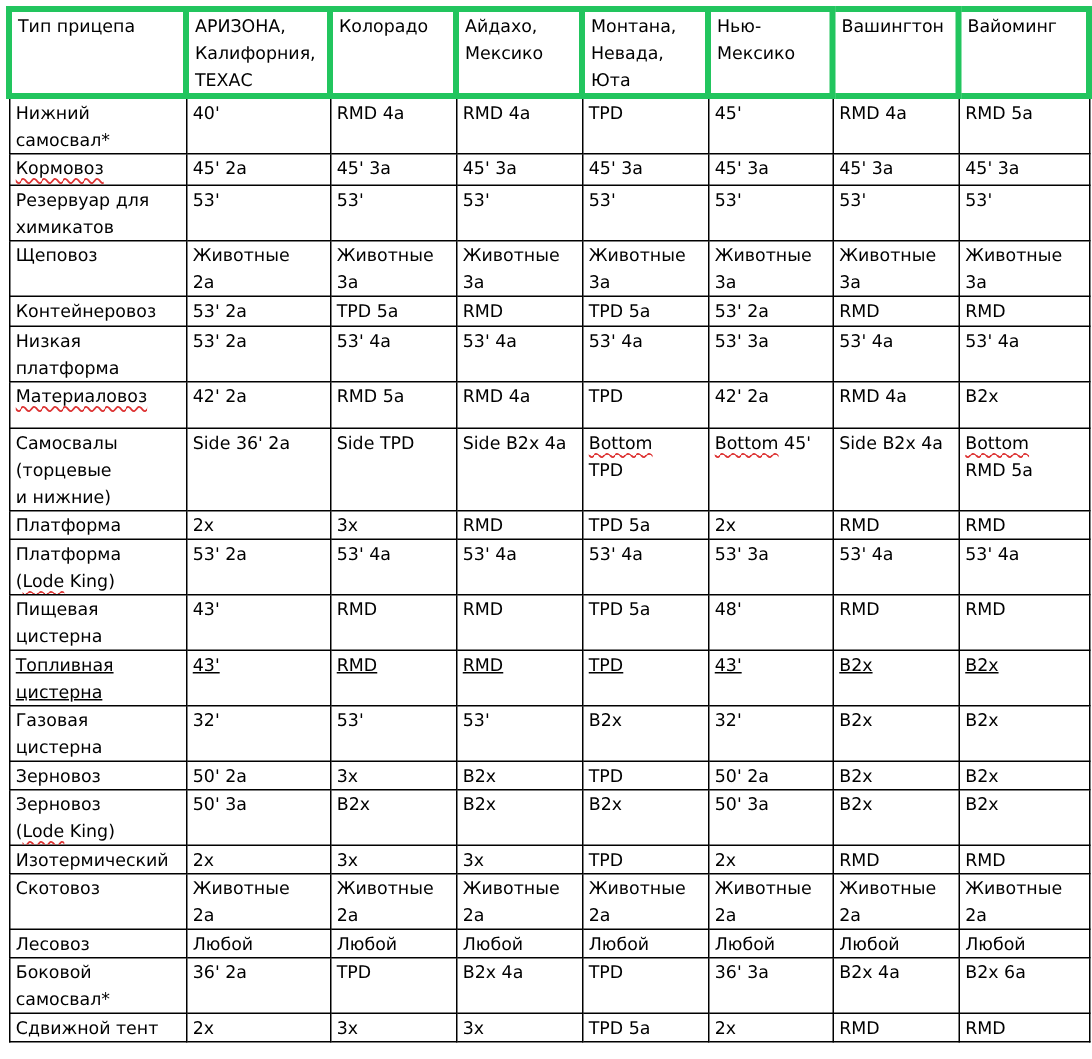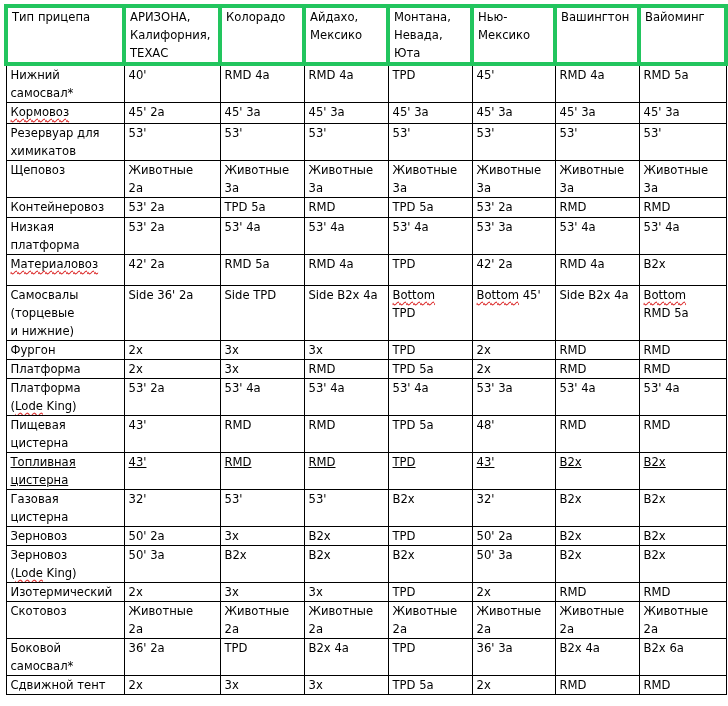--- a/index.html
+++ b/index.html
@@ -296,46 +296,20 @@
           <span class="line"><span class="spell">Bottom</span> 45'</span>
         </td>
         <td>
           <span class="line">Side B2x 4a</span>
         </td>
         <td>
           <span class="line"><span class="spell">Bottom</span></span>
           <span class="line">RMD 5a</span>
         </td>
       </tr>
-      <tr style="height: 19px;">
-        <td>
-          <span class="line">Фургон</span>
-        </td>
-        <td>
-          <span class="line">2x</span>
-        </td>
-        <td>
-          <span class="line">3x</span>
-        </td>
-        <td>
-          <span class="line">3x</span>
-        </td>
-        <td>
-          <span class="line">TPD</span>
-        </td>
-        <td>
-          <span class="line">2x</span>
-        </td>
-        <td>
-          <span class="line">RMD</span>
-        </td>
-        <td>
-          <span class="line">RMD</span>
-        </td>
-      </tr>
       <tr style="height: 17px;">
         <td>
           <span class="line">Платформа</span>
         </td>
         <td>
           <span class="line">2x</span>
         </td>
         <td>
           <span class="line">3x</span>
         </td>
@@ -566,20 +540,46 @@
           <span class="line">Животные</span>
           <span class="line">2a</span>
         </td>
         <td>
           <span class="line">Животные</span>
           <span class="line">2a</span>
         </td>
         <td>
           <span class="line">Животные</span>
           <span class="line">2a</span>
+        </td>
+      </tr>
+      <tr style="height: 19px;">
+        <td>
+          <span class="line">Лесовоз</span>
+        </td>
+        <td>
+          <span class="line">Любой</span>
+        </td>
+        <td>
+          <span class="line">Любой</span>
+        </td>
+        <td>
+          <span class="line">Любой</span>
+        </td>
+        <td>
+          <span class="line">Любой</span>
+        </td>
+        <td>
+          <span class="line">Любой</span>
+        </td>
+        <td>
+          <span class="line">Любой</span>
+        </td>
+        <td>
+          <span class="line">Любой</span>
         </td>
       </tr>
       <tr style="height: 36px;">
         <td>
           <span class="line">Боковой</span>
           <span class="line">самосвал*</span>
         </td>
         <td>
           <span class="line">36' 2a</span>
         </td>

